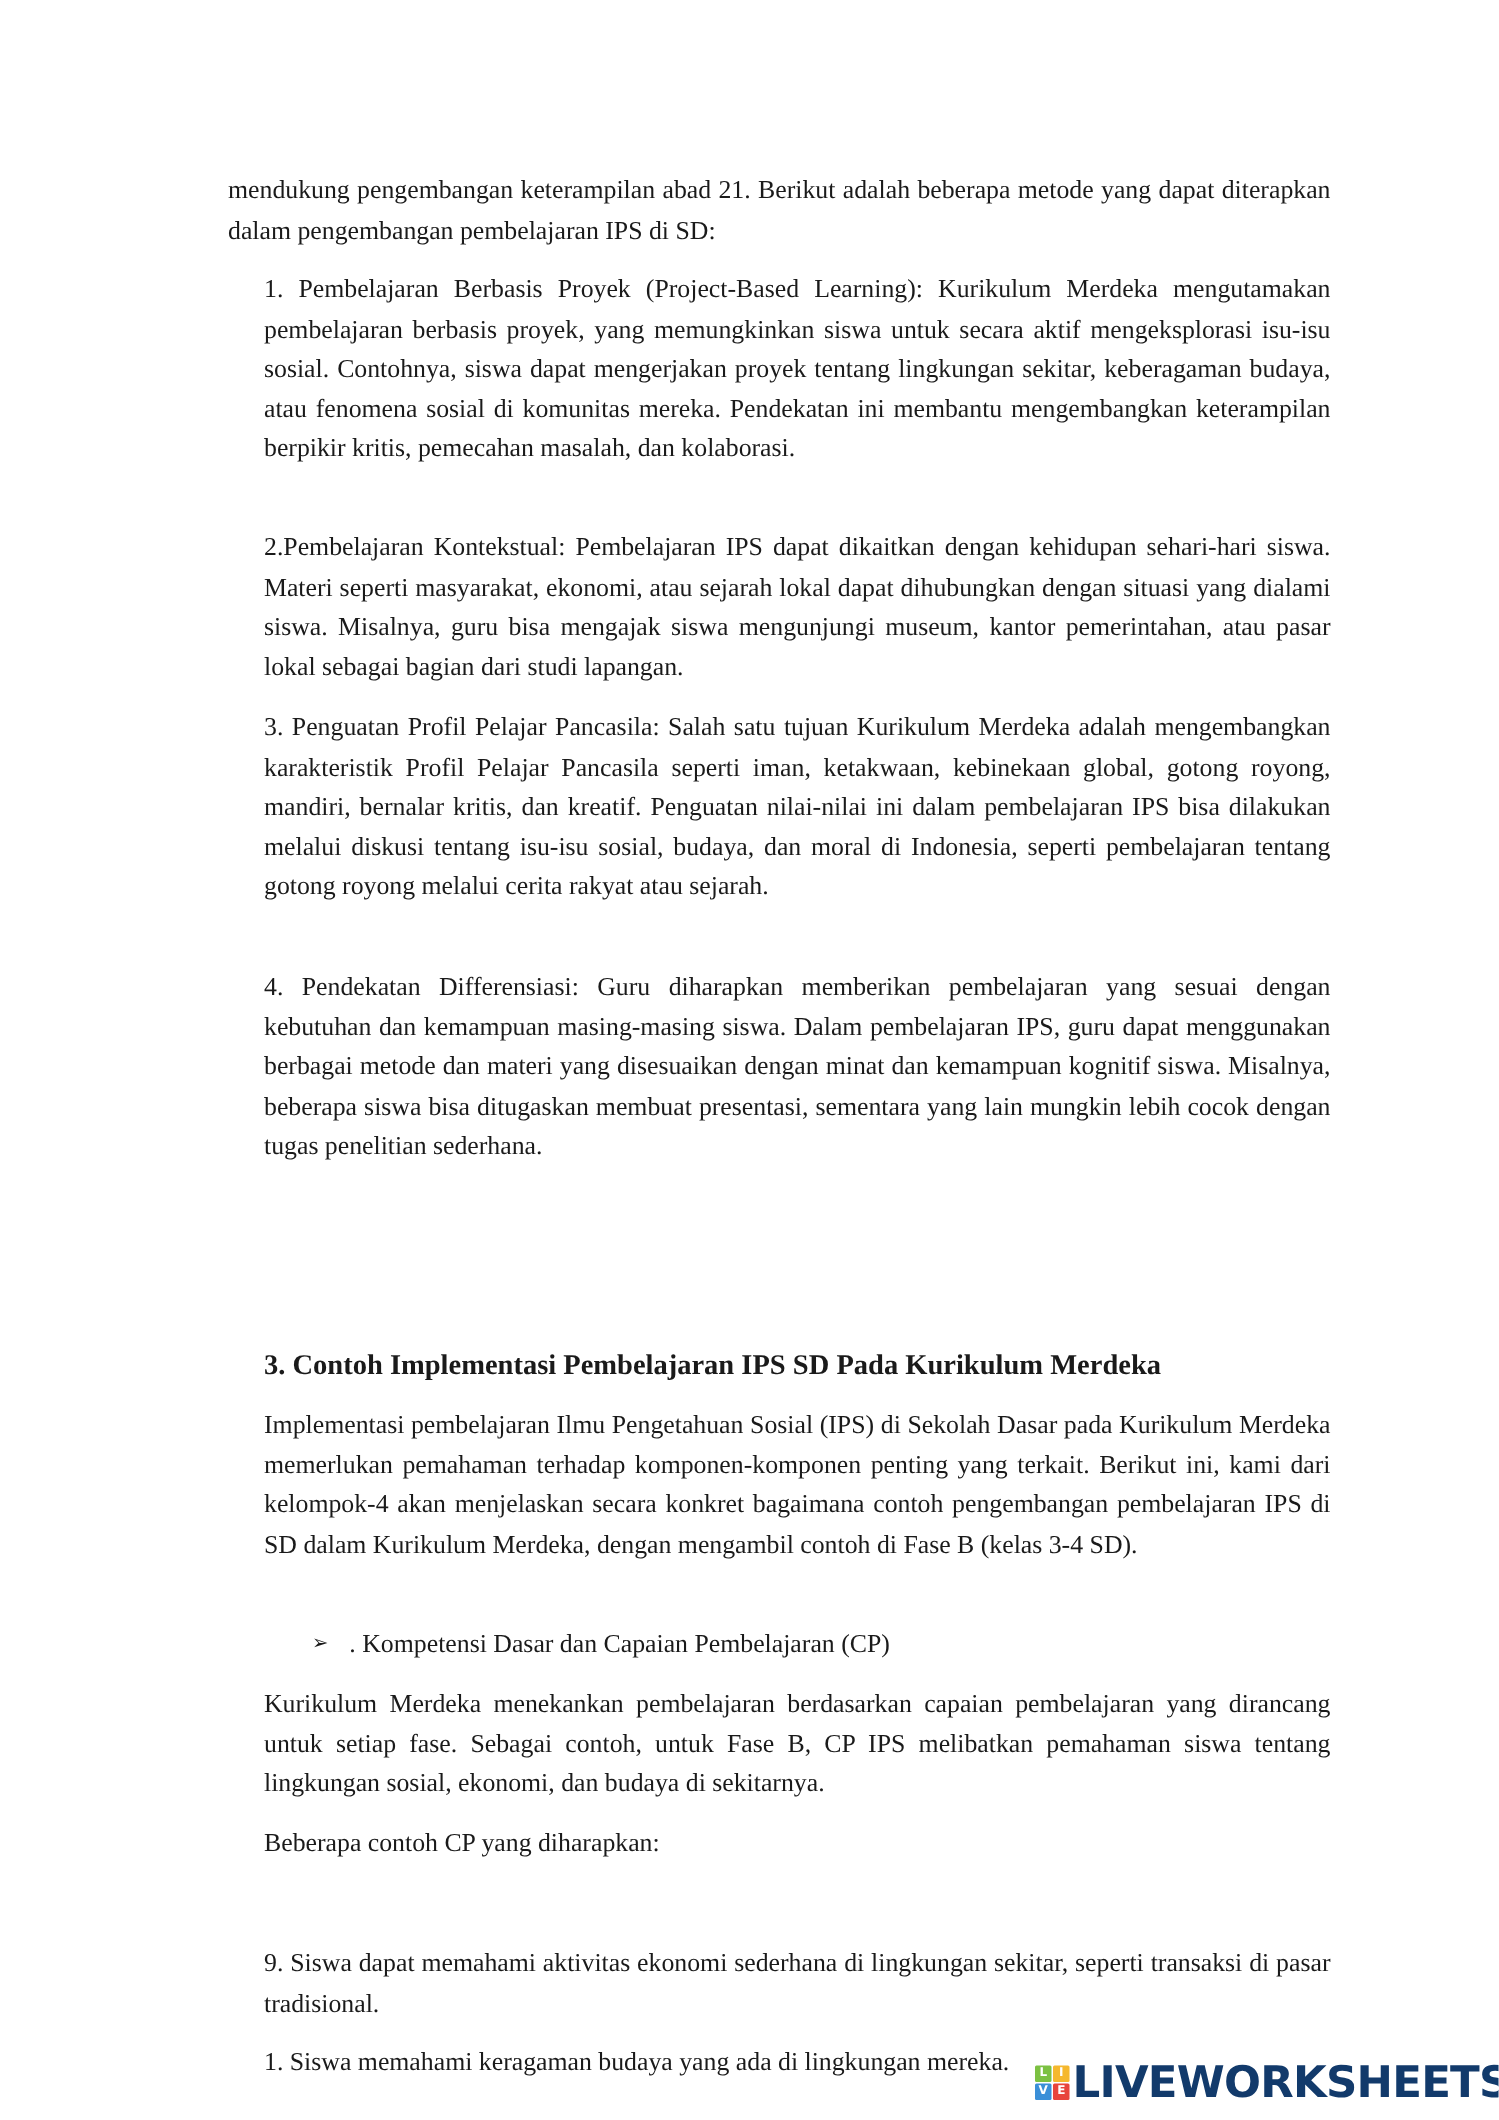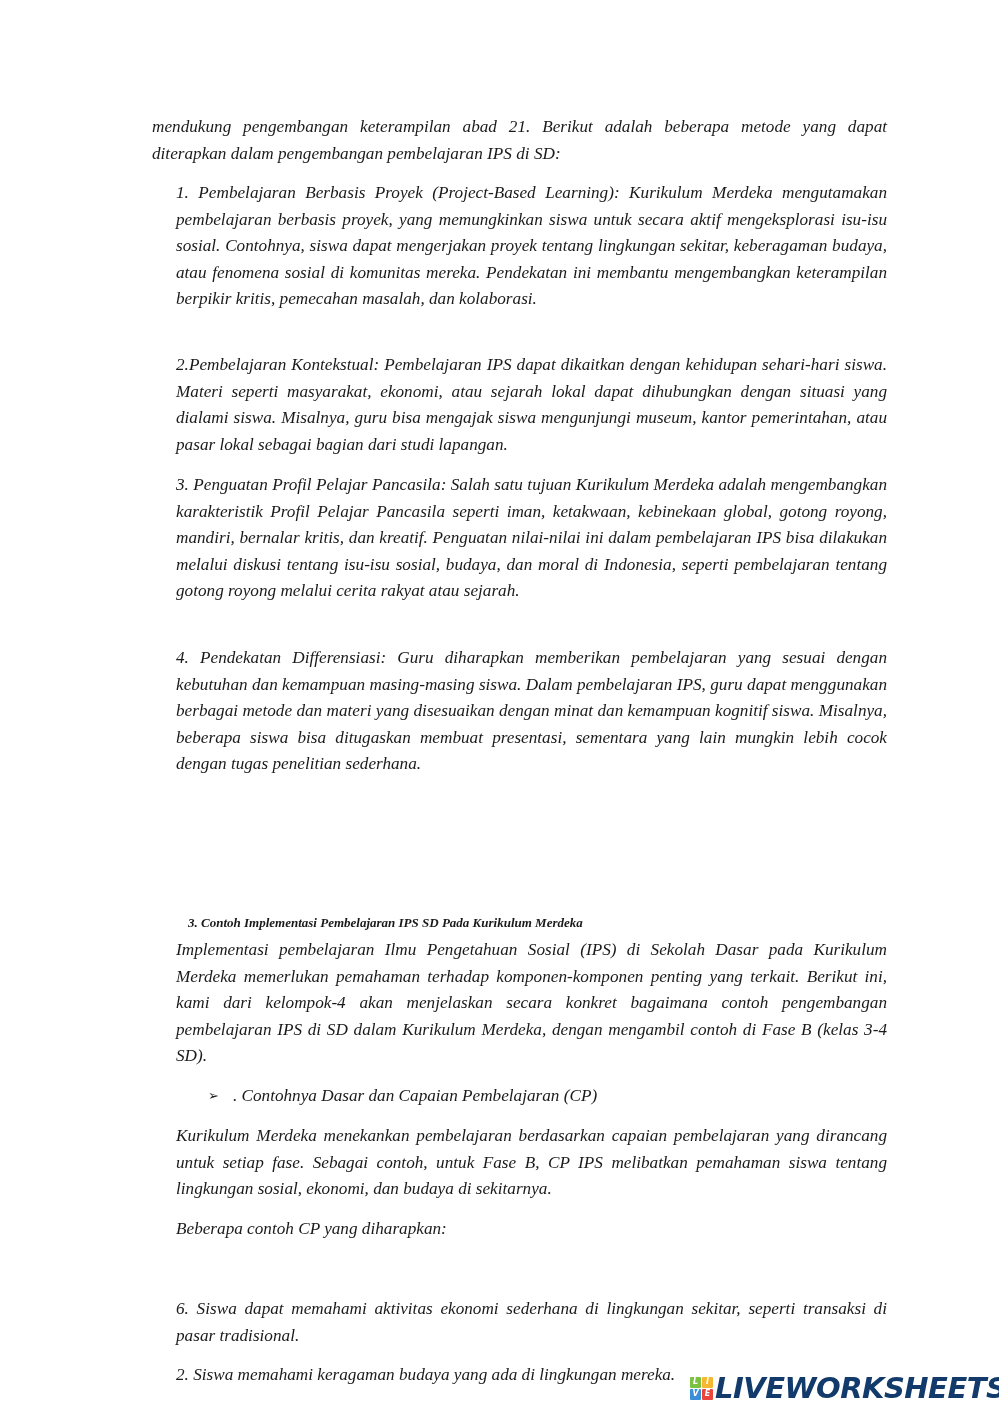--- a/index.html
+++ b/index.html
@@ -1,30 +1,30 @@
 <!DOCTYPE html>
 <html><head>
 <meta charset="utf-8">
 <style>
   html, body { margin: 0; padding: 0; background: #ffffff; }
   body { width: 999px; height: 1413px; position: relative; overflow: hidden; }
   .page {
     position: absolute; left: 0; top: 0; width: 999px; height: 1234px;
     font-family: "Liberation Serif", "DejaVu Serif", serif;
-    color: #1a1a1a; font-size: 17.2px; line-height: 26.6px; font-style: italic;
+    color: #1a1a1a; font-size: 17.2px; line-height: 26.6px;
   }
   .para {
     position: absolute; text-align: justify; margin: 0;
     text-align-last: left;
   }
   .full { left: 152px; width: 735px; }
   .indent { left: 176px; width: 711px; }
   .heading {
-    position: absolute; left: 176px; font-weight: bold; margin: 12px;
-    font-size: 13px;
+    position: absolute; left: 176px; font-weight: bold; margin: 0;
+    font-size: 19px;
   }
   .bullet {
     position: absolute; left: 208px; margin: 0; display: flex; align-items: center;
   }
   .bullet .arrow { font-family: "DejaVu Sans", sans-serif; font-size: 13px; margin-right: 14px; }
   .logo {
     position: absolute; left: 690px; top: 1374px; display: flex; align-items: center;
   }
   .logo .tiles {
     display: grid; grid-template-columns: 11px 11px; grid-template-rows: 11px 11px; gap: 1px;
@@ -50,29 +50,29 @@
   <p class="para indent" style="top:352px;">2.Pembelajaran Kontekstual: Pembelajaran IPS dapat dikaitkan dengan kehidupan sehari-hari siswa. Materi seperti masyarakat, ekonomi, atau sejarah lokal dapat dihubungkan dengan situasi yang dialami siswa. Misalnya, guru bisa mengajak siswa mengunjungi museum, kantor pemerintahan, atau pasar lokal sebagai bagian dari studi lapangan.</p>
   <p class="para indent" style="top:472px;">3. Penguatan Profil Pelajar Pancasila: Salah satu tujuan Kurikulum Merdeka adalah mengembangkan karakteristik Profil Pelajar Pancasila seperti iman, ketakwaan, kebinekaan global, gotong royong, mandiri, bernalar kritis, dan kreatif. Penguatan nilai-nilai ini dalam pembelajaran IPS bisa dilakukan melalui diskusi tentang isu-isu sosial, budaya, dan moral di Indonesia, seperti pembelajaran tentang gotong royong melalui cerita rakyat atau sejarah.</p>
   <p class="para indent" style="top:645px;">4. Pendekatan Differensiasi: Guru diharapkan memberikan pembelajaran yang sesuai dengan kebutuhan dan kemampuan masing-masing siswa. Dalam pembelajaran IPS, guru dapat menggunakan berbagai metode dan materi yang disesuaikan dengan minat dan kemampuan kognitif siswa. Misalnya, beberapa siswa bisa ditugaskan membuat presentasi, sementara yang lain mungkin lebih cocok dengan tugas penelitian sederhana.</p>
 
   <h2 class="heading" style="top:898px;">3. Contoh Implementasi Pembelajaran IPS SD Pada Kurikulum Merdeka</h2>
 
   <p class="para indent" style="top:937px;">Implementasi pembelajaran Ilmu Pengetahuan Sosial (IPS) di Sekolah Dasar pada Kurikulum Merdeka memerlukan pemahaman terhadap komponen-komponen penting yang terkait. Berikut ini, kami dari kelompok-4 akan menjelaskan secara konkret bagaimana contoh pengembangan pembelajaran IPS di SD dalam Kurikulum Merdeka, dengan mengambil contoh di Fase B (kelas 3-4 SD).</p>
 
   <div class="bullet" style="top:1083px;">
     <span class="arrow">➢</span>
-    <span>. Contohnya Dasar dan Capaian Pembelajaran (CP)</span>
+    <span>. Kompetensi Dasar dan Capaian Pembelajaran (CP)</span>
   </div>
 
   <p class="para indent" style="top:1123px;">Kurikulum Merdeka menekankan pembelajaran berdasarkan capaian pembelajaran yang dirancang untuk setiap fase. Sebagai contoh, untuk Fase B, CP IPS melibatkan pemahaman siswa tentang lingkungan sosial, ekonomi, dan budaya di sekitarnya.</p>
 
   <p class="para indent" style="top:1216px;">Beberapa contoh CP yang diharapkan:</p>
 
-  <p class="para indent" style="top:1296px; width:711px;">6. Siswa dapat memahami aktivitas ekonomi sederhana di lingkungan sekitar, seperti transaksi di pasar tradisional.</p>
-  <p class="para indent" style="top:1362px;">2. Siswa memahami keragaman budaya yang ada di lingkungan mereka.</p>
+  <p class="para indent" style="top:1296px; width:711px;">9. Siswa dapat memahami aktivitas ekonomi sederhana di lingkungan sekitar, seperti transaksi di pasar tradisional.</p>
+  <p class="para indent" style="top:1362px;">1. Siswa memahami keragaman budaya yang ada di lingkungan mereka.</p>
 
   <div class="logo">
     <div class="tiles">
       <span class="tile" style="background:#7cc142;">L</span>
       <span class="tile" style="background:#f5b82e;">I</span>
       <span class="tile" style="background:#3a8fd8;">V</span>
       <span class="tile" style="background:#e8453c;">E</span>
     </div>
     <span class="word">LIVEWORKSHEETS</span>
   </div>

